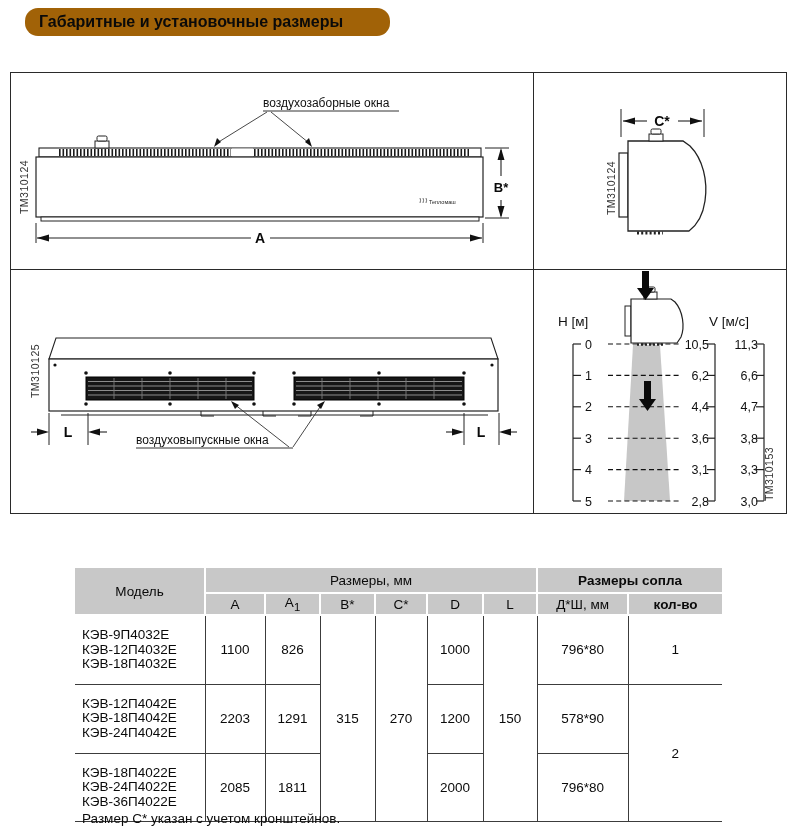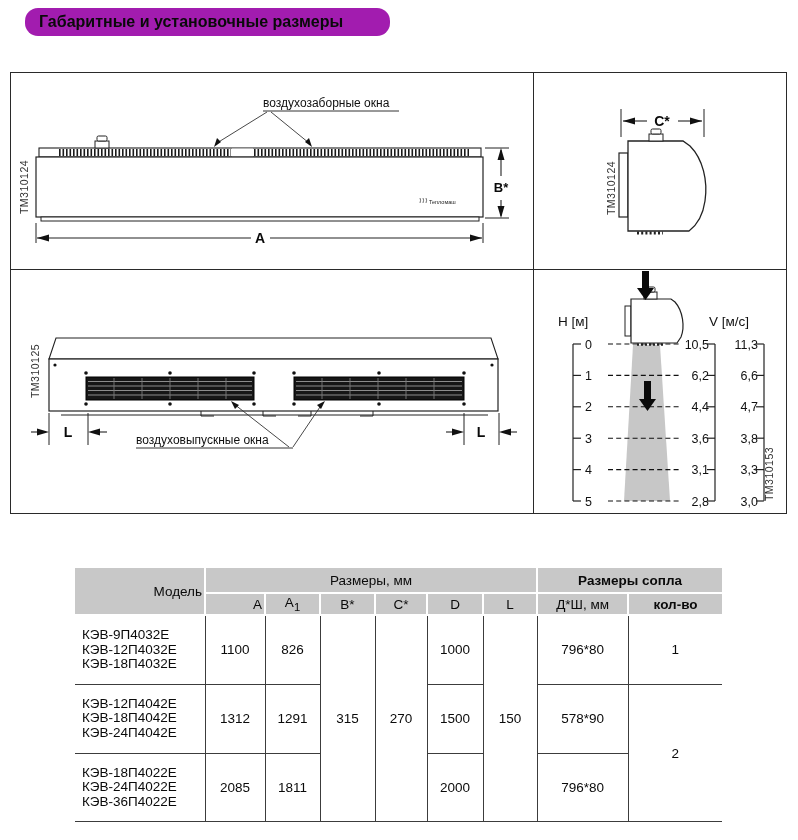--- a/index.html
+++ b/index.html
@@ -1,33 +1,33 @@
 <!DOCTYPE html>
 <html><head>
 <meta charset="utf-8">
 <style>
   html,body{margin:0;padding:0;background:#fff;}
   .page{position:relative;width:798px;height:840px;background:#fff;
         font-family:"Liberation Sans",sans-serif;color:#111;overflow:hidden;}
   .title-pill{position:absolute;left:25px;top:8px;width:365px;height:28px;
-        background:#a21caf;border-radius:13px;font-size:16px;font-weight:bold;
+        background:#a16207;border-radius:13px;font-size:16px;font-weight:bold;
         line-height:28px;padding-left:14px;box-sizing:border-box;color:#0a0a0a;}
   .frame{position:absolute;left:10px;top:72px;width:777px;height:442px;
         border:1.4px solid #2a2a2a;box-sizing:border-box;}
   .vdiv{position:absolute;left:522px;top:0;width:1.4px;height:100%;background:#2a2a2a;}
   .hdiv{position:absolute;left:0;top:196px;width:100%;height:1.4px;background:#2a2a2a;}
   .panel{position:absolute;}
   svg text{font-family:"Liberation Sans",sans-serif;}
   
   .spec-table{position:absolute;left:75px;top:568px;border-collapse:collapse;
         table-layout:fixed;width:647px;font-size:13.5px;color:#0a0a0a;}
   .spec-table th{background:#c8c8c8;border:2px solid #fff;font-weight:normal;
         text-align:center;padding:1px 2px;}
   .spec-table thead tr:first-child th{border-top:none;}
-  .spec-table th:first-child{border-left:none;text-align:right;}
+  .spec-table th:first-child{border-left:none;}
   .spec-table th.last{border-right:none;font-weight:bold;}
   .spec-table td{border:1.2px solid #3c3c3c;text-align:center;vertical-align:middle;
         padding:12px 2px;background:#fff;}
   .spec-table td.bt0{border-top:none;}
   .spec-table td.models{text-align:left;padding-left:7px;border-left:none;}
   .spec-table td.qty{border-right:none;}
   .spec-table td.models div{line-height:14.6px;}
   .footnote{position:absolute;left:82px;font-size:13.5px;color:#0a0a0a;}
 </style>
 </head>
@@ -301,34 +301,35 @@
         <td class="bt0" rowspan="3">150</td>
         <td class="bt0">796*80</td>
         <td class="bt0 qty">1</td>
       </tr>
       <tr style="height:59px">
         <td class="models">
           <div>КЭВ-12П4042Е</div>
             <div>КЭВ-18П4042Е</div>
             <div>КЭВ-24П4042Е</div>
         </td>
-        <td>1312</td>
+        <td>2203</td>
         <td>1291</td>
-        <td>1500</td>
+        <td>1200</td>
         <td>578*90</td>
         <td class="qty" rowspan="2">2</td>
       </tr>
       <tr style="height:58px">
         <td class="models">
           <div>КЭВ-18П4022Е</div>
             <div>КЭВ-24П4022Е</div>
             <div>КЭВ-36П4022Е</div>
         </td>
         <td>2085</td>
         <td>1811</td>
         <td>2000</td>
         <td>796*80</td>
       </tr>
     </tbody>
   </table>
 
+  <div class="footnote" style="top:811px">Размер С* указан с учетом кронштейнов.</div>
 
 </div>
 
 </body></html>

